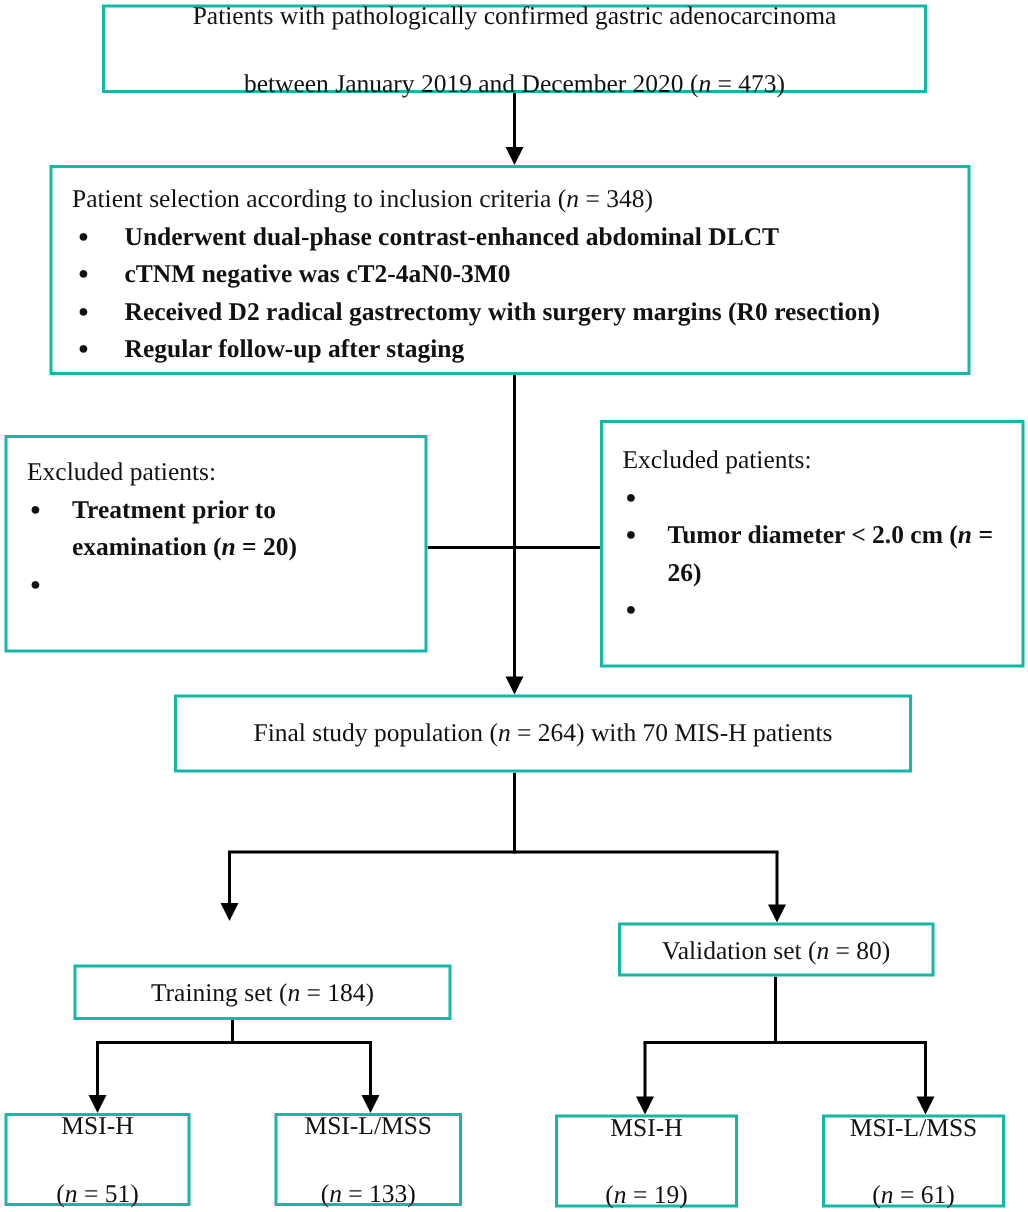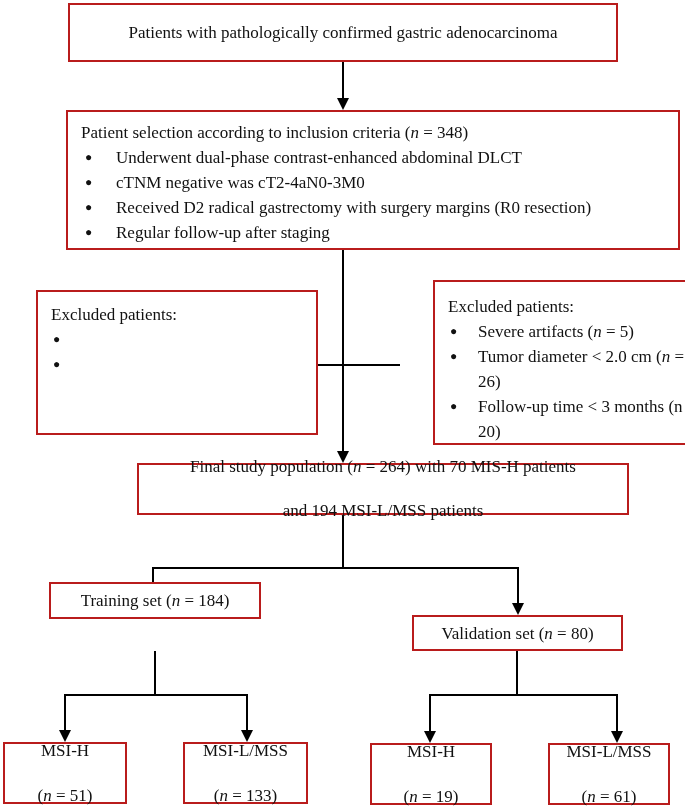--- a/index.html
+++ b/index.html
@@ -7,43 +7,43 @@
     position:relative;
     width:685px;height:808px;
     background:#ffffff;
     font-family:"Liberation Serif", serif;
     color:#111111;
     overflow:hidden;
   }
   svg.connectors{position:absolute;left:0;top:0;width:685px;height:808px;}
   .box{
     position:absolute;
-    border:2px solid #b91c1c;
+    border:2px solid #14b8a6;
     background:#ffffff;
     box-sizing:border-box;
     font-size:17px;
     line-height:25px;
     gap:18px;
   }
   .center-box{
     display:flex;flex-direction:column;
     justify-content:center;align-items:center;
     text-align:center;
   }
-  .list-box{padding:8px 12px 6px 13px;margin-left:33px;}
+  .list-box{padding:8px 12px 6px 13px;}
   .bullet-row{display:flex;align-items:flex-start;}
   .bullet-glyph{
     flex:0 0 auto;
     font-size:12px;
     line-height:25px;
     margin-left:4px;
     width:31px;
   }
   .excl .bullet-glyph{margin-left:2px;width:28px;}
-  .bullet-text{flex:1 1 auto;}
+  .bullet-text{flex:1 1 auto;font-weight:bold;}
   .two-line{line-height:27px;}
   i{font-style:italic;}
 </style>
 </head>
 <body>
 
 <div id="canvas">
 
   <svg class="connectors" viewBox="0 0 685 808" xmlns="http://www.w3.org/2000/svg">
     <g stroke="#000000" stroke-width="2" fill="#000000">
@@ -74,20 +74,21 @@
       <line x1="429" y1="695" x2="618" y2="695"></line>
       <line x1="430" y1="695" x2="430" y2="733"></line>
       <polygon points="424,731 436,731 430,743" stroke="none"></polygon>
       <line x1="617" y1="695" x2="617" y2="733"></line>
       <polygon points="611,731 623,731 617,743" stroke="none"></polygon>
     </g>
   </svg>
 
   <div class="box center-box two-line" style="left:68px;top:3px;width:550px;height:59px;">
     <div>Patients with pathologically confirmed gastric adenocarcinoma</div>
+    <div>between January 2019 and December 2020 (<i>n</i> = 473)</div>
   </div>
 
   <div class="box list-box" style="left:33px;top:110px;width:614px;height:140px;">
     <div>Patient selection according to inclusion criteria (<i>n</i> = 348)</div>
     <div class="bullet-row">
       <span class="bullet-glyph">●</span>
       <div class="bullet-text">Underwent dual-phase contrast-enhanced abdominal DLCT</div>
     </div>
     <div class="bullet-row">
       <span class="bullet-glyph">●</span>
@@ -100,48 +101,46 @@
     <div class="bullet-row">
       <span class="bullet-glyph">●</span>
       <div class="bullet-text">Regular follow-up after staging</div>
     </div>
   </div>
 
   <div class="box list-box excl" style="left:3px;top:290px;width:282px;height:145px;padding-top:10px;">
     <div>Excluded patients:</div>
     <div class="bullet-row">
       <span class="bullet-glyph">●</span>
+      <div class="bullet-text">Treatment prior to examination (<i>n</i> = 20)</div>
     </div>
     <div class="bullet-row">
       <span class="bullet-glyph">●</span>
     </div>
   </div>
 
   <div class="box list-box excl" style="left:400px;top:280px;width:283px;height:165px;padding-top:12px;">
     <div>Excluded patients:</div>
     <div class="bullet-row">
       <span class="bullet-glyph">●</span>
-      <div class="bullet-text">Severe artifacts (<i>n</i> = 5)</div>
     </div>
     <div class="bullet-row">
       <span class="bullet-glyph">●</span>
       <div class="bullet-text">Tumor diameter &lt; 2.0 cm (<i>n</i> = 26)</div>
     </div>
     <div class="bullet-row">
       <span class="bullet-glyph">●</span>
-      <div class="bullet-text">Follow-up time &lt; 3 months (n = 20)</div>
     </div>
   </div>
 
-  <div class="box center-box" style="left:116px;top:463px;width:492px;height:52px;line-height:26px;margin-left:21px;">
+  <div class="box center-box" style="left:116px;top:463px;width:492px;height:52px;line-height:26px;">
     <div>Final study population (<i>n</i> = 264) with 70 MIS-H patients</div>
-    <div>and 194 MSI-L/MSS patients</div>
   </div>
 
-  <div class="box center-box" style="left:49px;top:582px;width:212px;height:37px;">
+  <div class="box center-box" style="left:49px;top:643px;width:252px;height:37px;">
     <div>Training set (<i>n</i> = 184)</div>
   </div>
 
   <div class="box center-box" style="left:412px;top:615px;width:211px;height:36px;">
     <div>Validation set (<i>n</i> = 80)</div>
   </div>
 
   <div class="box center-box two-line" style="left:3px;top:742px;width:124px;height:62px;">
     <div>MSI-H</div>
     <div>(<i>n</i> = 51)</div>

